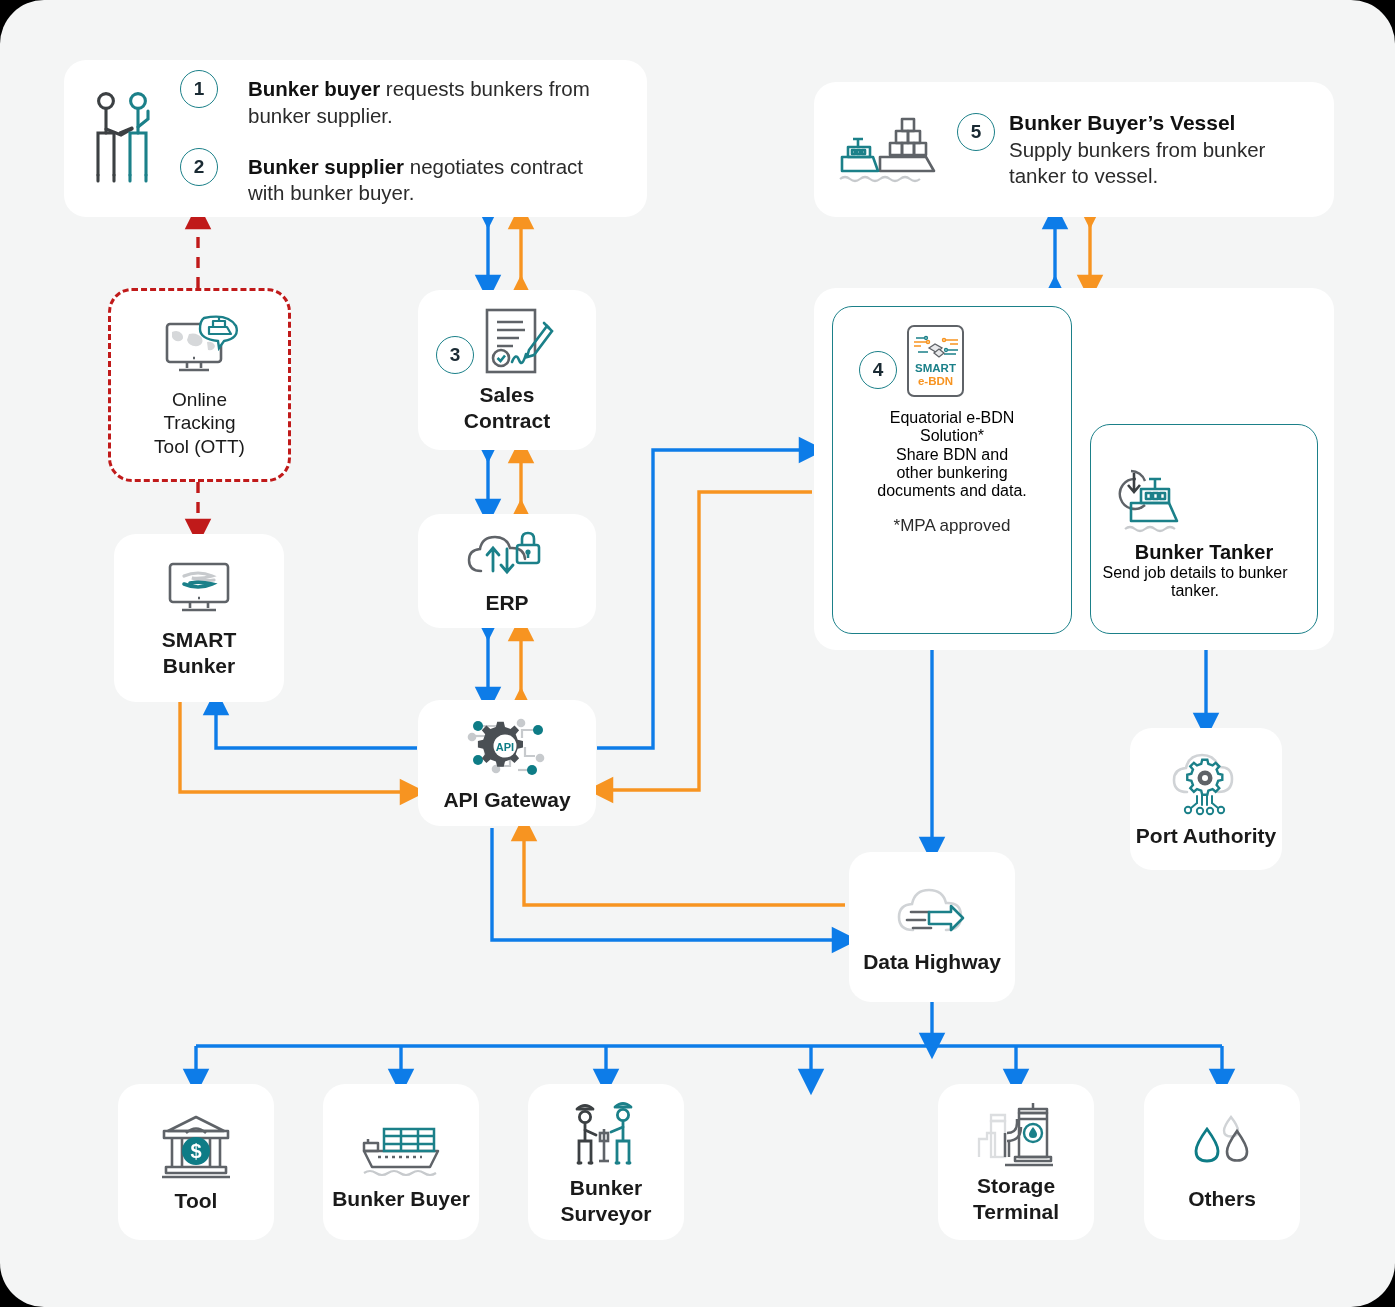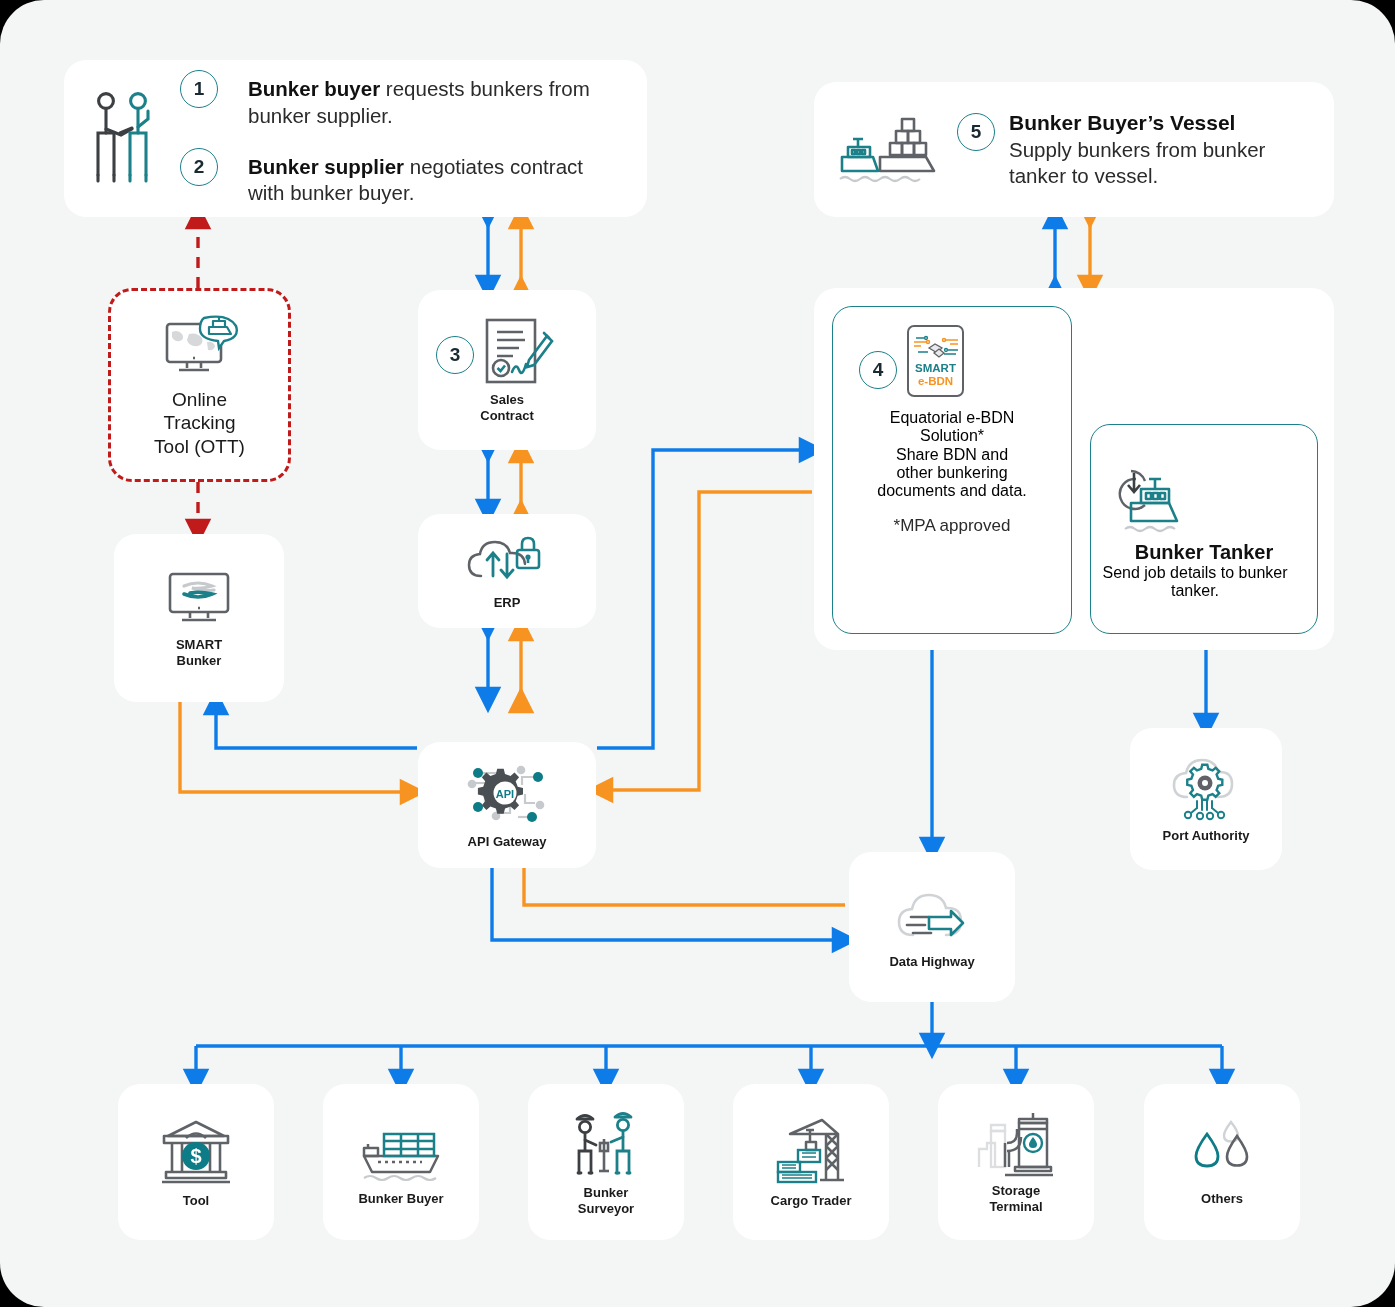--- a/index.html
+++ b/index.html
@@ -25,21 +25,21 @@
     background:#ffffff;
     border-radius:22px;
     display:flex;
     flex-direction:column;
     align-items:center;
     justify-content:center;
     text-align:center;
   }
   .node .lbl {
     font-weight:bold;
-    font-size:13px;
+    font-size:21px;
     color:#1a1a1a;
     line-height:1.22;
     margin-top:7px;
   }
 
   .dashed-node {
     position:absolute;
     background:#ffffff;
     border-radius:24px;
     border:3px dashed #c01a1a;
@@ -310,21 +310,21 @@
           <rect x="50" y="18" width="22" height="18" rx="2.5"></rect>
           <path d="M55,18 L55,12 q0,-6 6,-6 q6,0 6,6 L67,18"></path>
           <circle cx="61" cy="25" r="2.6" fill="#1b8089" stroke="none"></circle>
           <path d="M61,27 L61,31"></path>
         </g>
       </svg>
     </div>
     <div class="lbl">ERP</div>
   </div>
 
-  <div class="node" style="left:418px; top:742px; width:178px; height:126px;">
+  <div class="node" style="left:418px; top:700px; width:178px; height:126px;">
     <div>
       <svg class="ico" width="88" height="66" viewBox="0 0 88 66">
         <g fill="none" stroke="#c7cacd" stroke-width="2.2">
           <path d="M17,12 L33,12 L33,22"></path>
           <path d="M71,16 L59,16 L59,24"></path>
           <path d="M12,22 L26,22"></path>
           <path d="M22,33 L22,43 L33,43"></path>
           <path d="M72,42 L62,42 L62,33"></path>
           <path d="M35,52 L47,52 L47,44"></path>
           <path d="M66,56 L55,56"></path>
@@ -507,43 +507,20 @@
           <path d="M30,64 h10"></path>
         </g>
       </svg>
     </div>
     <div style="margin-top:6px;">
       <div class="lbl" style="margin:0;">Bunker</div>
       <div class="lbl" style="margin:0;">Surveyor</div>
     </div>
   </div>
 
-  <div class="node" style="left:733px; top:1084px; width:156px; height:156px;">
-    <div>
-      <svg class="ico" width="82" height="70" viewBox="0 0 82 70">
-        <g fill="none" stroke="#5f6368" stroke-width="2.5" stroke-linejoin="round">
-          <path d="M20,18 L52,4 L68,18 Z"></path>
-          <path d="M56,18 V64 M68,18 V64"></path>
-          <path d="M56,18 L68,30 M68,18 L56,30 M56,30 L68,42 M68,30 L56,42 M56,42 L68,54 M68,42 L56,54"></path>
-          <path d="M50,64 H74"></path>
-          <path d="M40,14 V26 M36,14 h8"></path>
-          <path d="M36,26 h10 v8 h-10 z"></path>
-        </g>
-        <g fill="none" stroke="#1b8089" stroke-width="2.4">
-          <rect x="28" y="34" width="22" height="12"></rect>
-          <rect x="8" y="46" width="22" height="10"></rect>
-          <rect x="8" y="56" width="38" height="10"></rect>
-          <path d="M32,37 h14 M32,41 h14" stroke-width="1.6"></path>
-          <path d="M12,49 h14 M12,52 h14" stroke-width="1.6"></path>
-          <path d="M12,59 h30 M12,62 h30" stroke-width="1.6"></path>
-        </g>
-      </svg>
-    </div>
-    <div class="lbl">Cargo Trader</div>
-  </div>
 
   <div class="node" style="left:938px; top:1084px; width:156px; height:156px;">
     <div>
       <svg class="ico" width="82" height="68" viewBox="0 0 82 68">
         <g fill="none" stroke="#dcdee0" stroke-width="2.3">
           <path d="M4,58 V40 h8 V34 h8 V58"></path>
           <rect x="16" y="22" width="14" height="36"></rect>
           <path d="M16,16 h14 v6 h-14 z"></path>
         </g>
         <g fill="none" stroke="#5f6368" stroke-width="2.5" stroke-linejoin="round">

